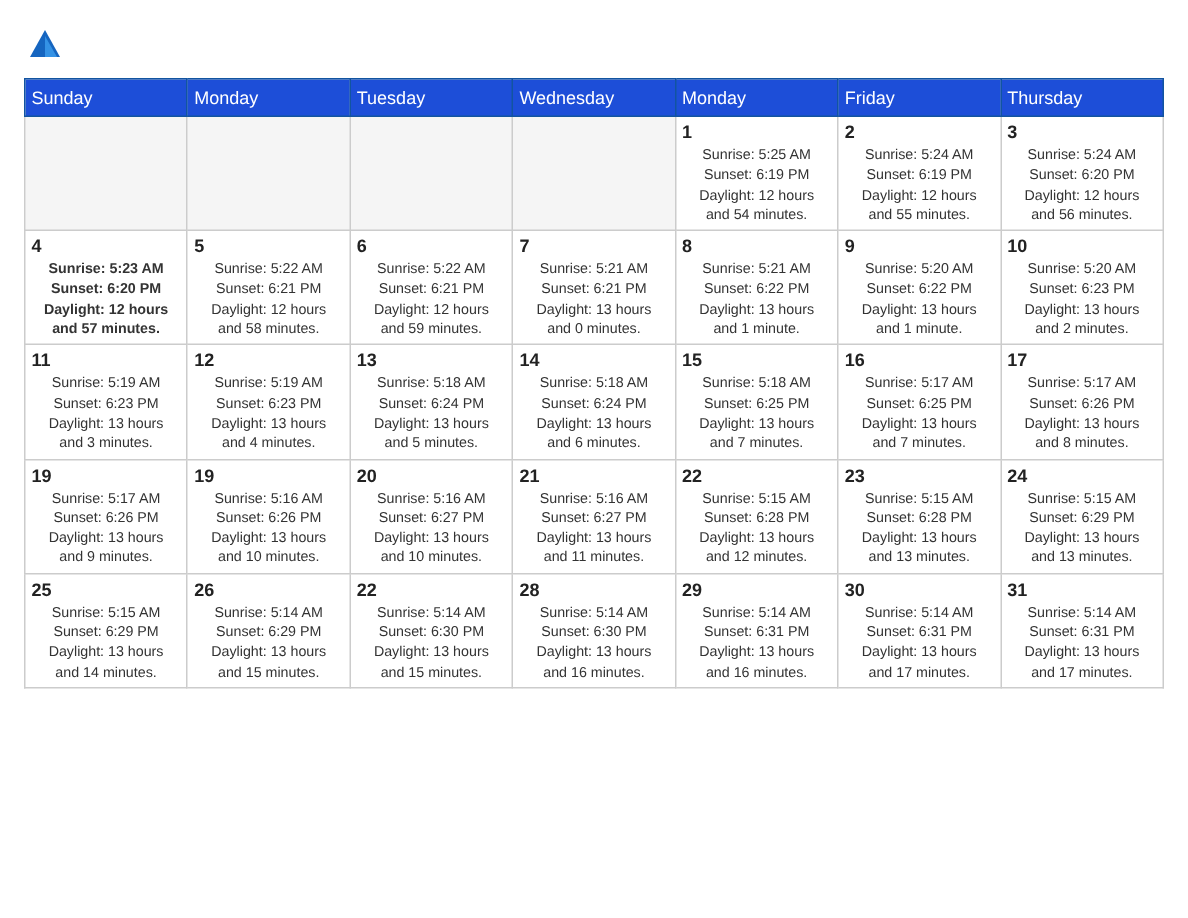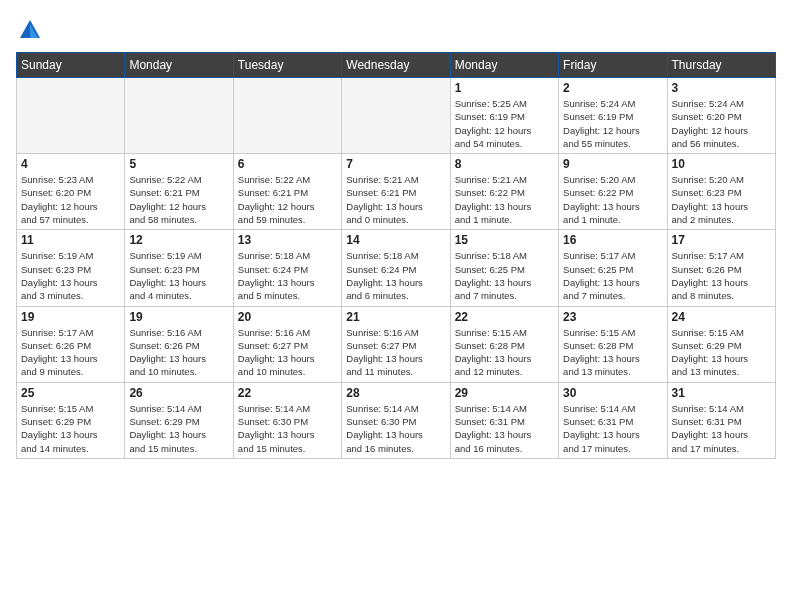--- a/index.html
+++ b/index.html
@@ -52,21 +52,21 @@
     .location {
       font-size: 14px;
       color: #444;
     }
     .calendar {
       width: 100%;
       border-collapse: collapse;
       border: 1px solid #ccc;
     }
     .calendar th {
-      background: #404040;
+      background: #1d4ed8;
       color: #fff;
       font-size: 12px;
       padding: 5px 4px;
       text-align: left;
       border: 1px solid #1254a0;
       font-weight: normal;
     }
     .calendar td {
       border: 1px solid #ccc;
       vertical-align: top;
@@ -84,20 +84,21 @@
       font-size: 12px;
       font-weight: bold;
       color: #222;
       display: block;
       margin-bottom: 2px;
     }
     .day-info {
       font-size: 9.5px;
       color: #333;
       line-height: 1.4;
+      text-align: center;
     }
   </style>
 </head>
 <body>
 
 <div class="header">
   <div class="logo">
     <svg class="logo-icon" viewBox="0 0 28 28">
       <polygon points="14,4 24,22 4,22" fill="#1565c0"></polygon>
       <polygon points="14,8 22,22 14,22" fill="#42a5f5" opacity="0.7"></polygon>
@@ -149,21 +150,21 @@
           <span class="day-num">3</span>
           <div class="day-info" style="white-space: pre-line;">Sunrise: 5:24 AM
 Sunset: 6:20 PM
 Daylight: 12 hours
 and 56 minutes.</div>
         </td>
       </tr>
       <tr>
         <td>
           <span class="day-num">4</span>
-          <div class="day-info" style="white-space: pre-line;">Sunrise: 5:23 AM
+          <div class="day-info" style="white-space: pre-line; font-weight: bold;">Sunrise: 5:23 AM
 Sunset: 6:20 PM
 Daylight: 12 hours
 and 57 minutes.</div>
         </td>
         <td>
           <span class="day-num">5</span>
           <div class="day-info" style="white-space: pre-line;">Sunrise: 5:22 AM
 Sunset: 6:21 PM
 Daylight: 12 hours
 and 58 minutes.</div>

